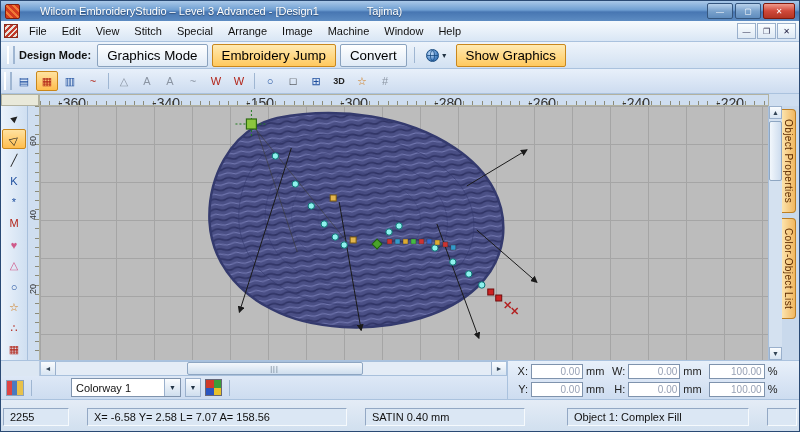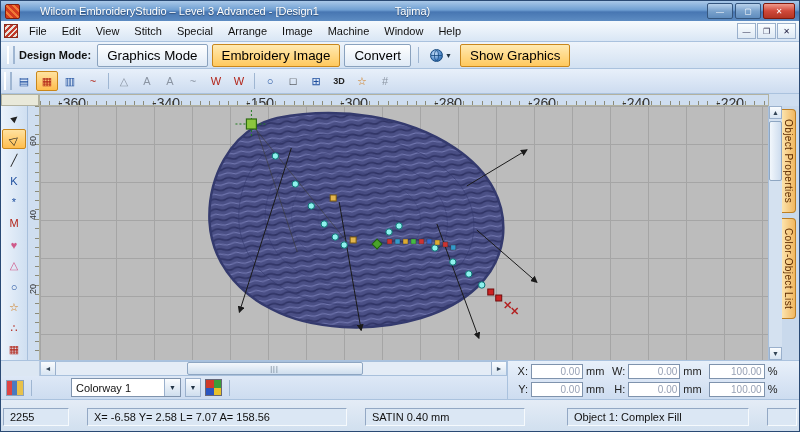--- a/index.html
+++ b/index.html
@@ -4,21 +4,21 @@
 <style>
   html,body{margin:0;padding:0;background:#9a9a9a;font-family:"Liberation Sans",sans-serif;}
   .window{width:800px;height:432px;box-sizing:border-box;border:1px solid #2a4a74;display:flex;flex-direction:column;background:#cfdef0;font-size:11px;color:#111;overflow:hidden;}
 
   
   .titlebar{height:20px;flex:0 0 20px;display:flex;align-items:center;gap:20px;padding:0 4px;
     background:linear-gradient(180deg,#a9c8e8 0%,#6f9fd2 45%,#4776b2 55%,#5d8cc2 100%);color:#fff;}
   .app-icon{width:13px;height:13px;border-radius:2px;flex:0 0 13px;
     background:repeating-linear-gradient(45deg,#d43a1e 0 3px,#f07a35 3px 5px);border:1px solid #7e1d0c;}
   .title-text{white-space:nowrap;overflow:hidden;text-shadow:0 1px 1px rgba(0,0,0,.4);}
-  .title-suffix{margin-left:56px;text-shadow:0 1px 1px rgba(0,0,0,.4);}
+  .title-suffix{margin-left:28px;text-shadow:0 1px 1px rgba(0,0,0,.4);}
   .win-btns{margin-left:auto;display:flex;gap:2px;}
   .win-btn{width:24px;height:14px;border:1px solid #35567e;border-radius:2px;display:flex;align-items:center;justify-content:center;
     font-size:8px;color:#fff;background:linear-gradient(#b9d2ec,#7ba3cd 50%,#5f8cbd);}
   .win-btn.close{background:linear-gradient(#f09a8c,#d0493a 50%,#b23524);border-color:#7e180c;width:30px;}
 
   
   .menubar{height:20px;flex:0 0 20px;display:flex;align-items:center;gap:1px;padding:0 3px;
     background:linear-gradient(#f6fafd,#d9e6f5);border-bottom:1px solid #aac2de;}
   .mdi-icon{width:12px;height:12px;background:repeating-linear-gradient(135deg,#c23a2a 0 2px,#e8e2da 2px 4px);border:1px solid #8a2a1a;margin-right:3px;}
   .menu-item{padding:2px 7px;cursor:default;}
@@ -147,21 +147,21 @@
       <div class="mdi-btn">—</div>
       <div class="mdi-btn">❐</div>
       <div class="mdi-btn">✕</div>
     </div>
   </div>
 
   <div class="toolbar1">
     <div class="tb1-grip"></div>
     <span class="mode-label">Design Mode:</span>
     <button class="mode-btn">Graphics Mode</button>
-    <button class="mode-btn active">Embroidery Image</button>
+    <button class="mode-btn active">Embroidery Jump</button>
     <button class="mode-btn">Convert</button>
     <div class="tb-sep"></div>
     <div class="globe-btn">
       <div class="globe"></div>
       <span class="dd-arrow">▼</span>
     </div>
     <button class="mode-btn active">Show Graphics</button>
   </div>
 
   <div class="toolbar2">

